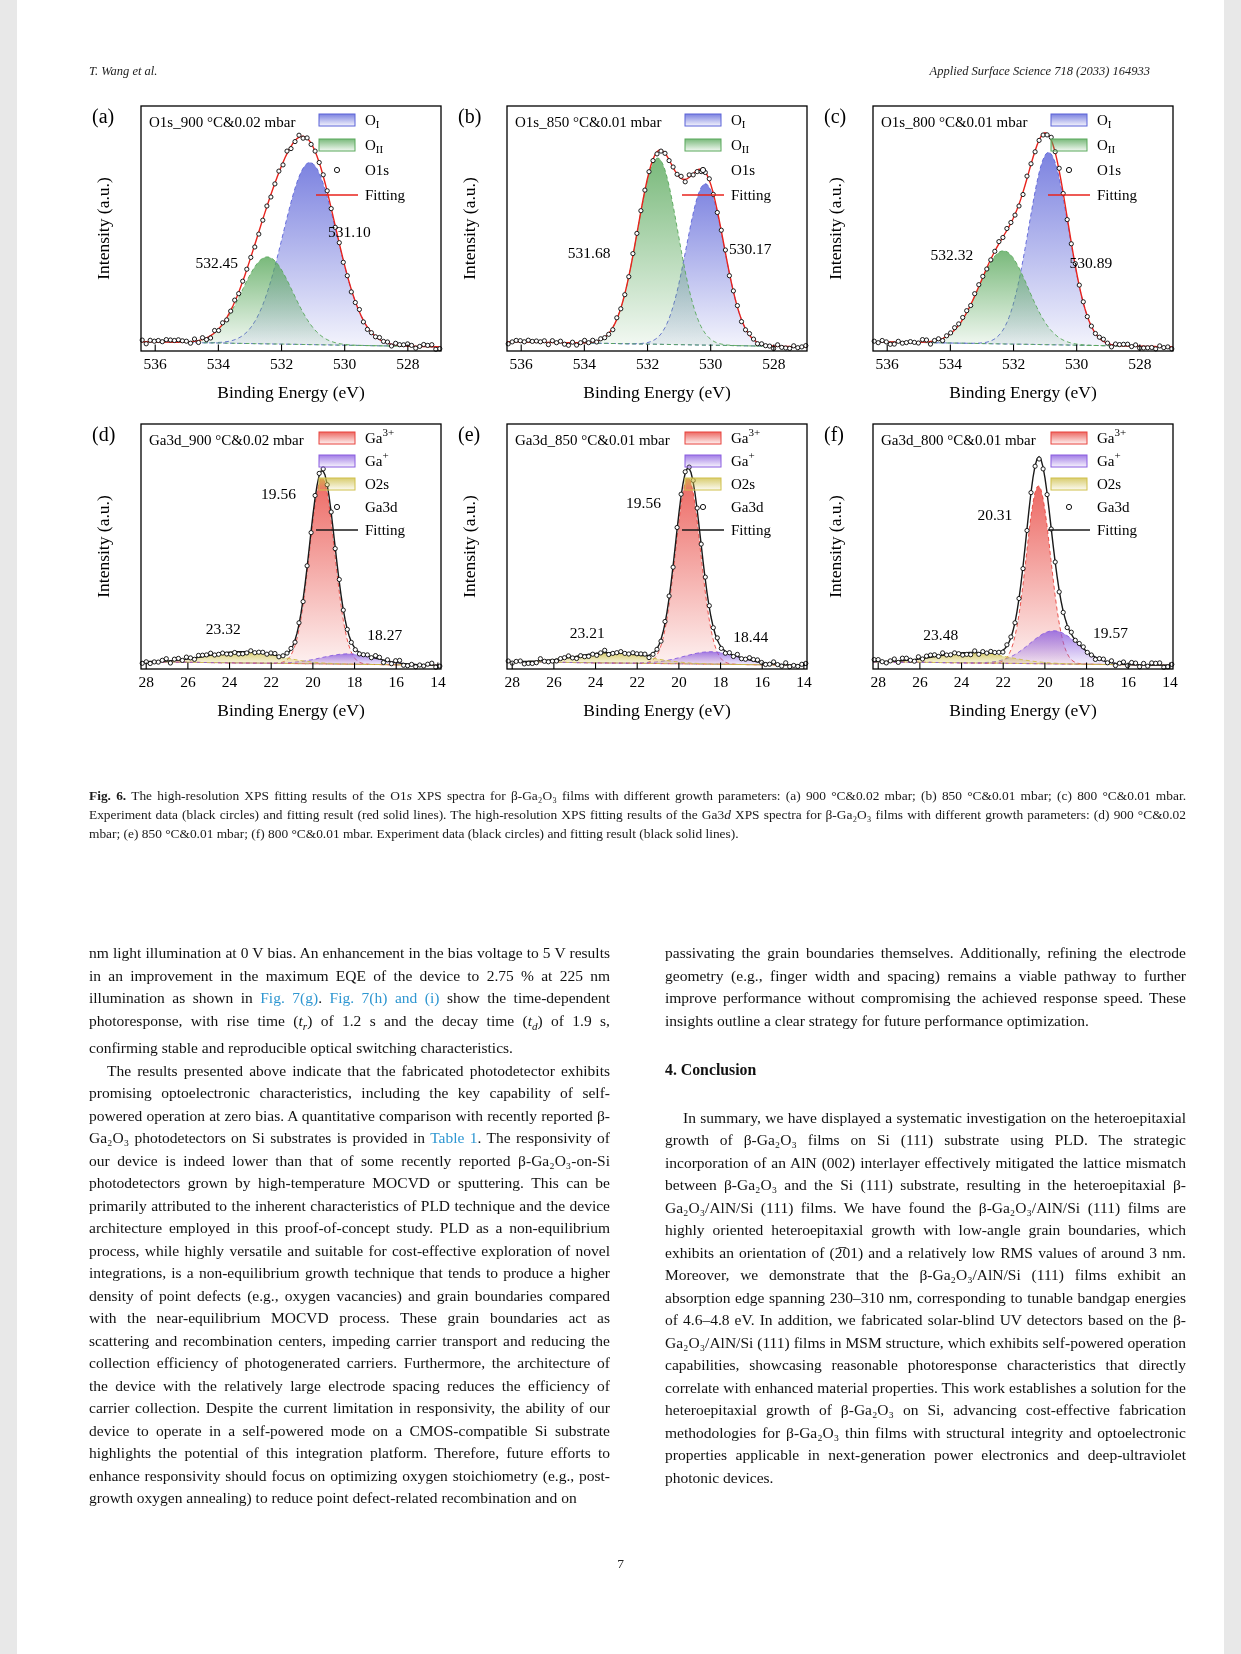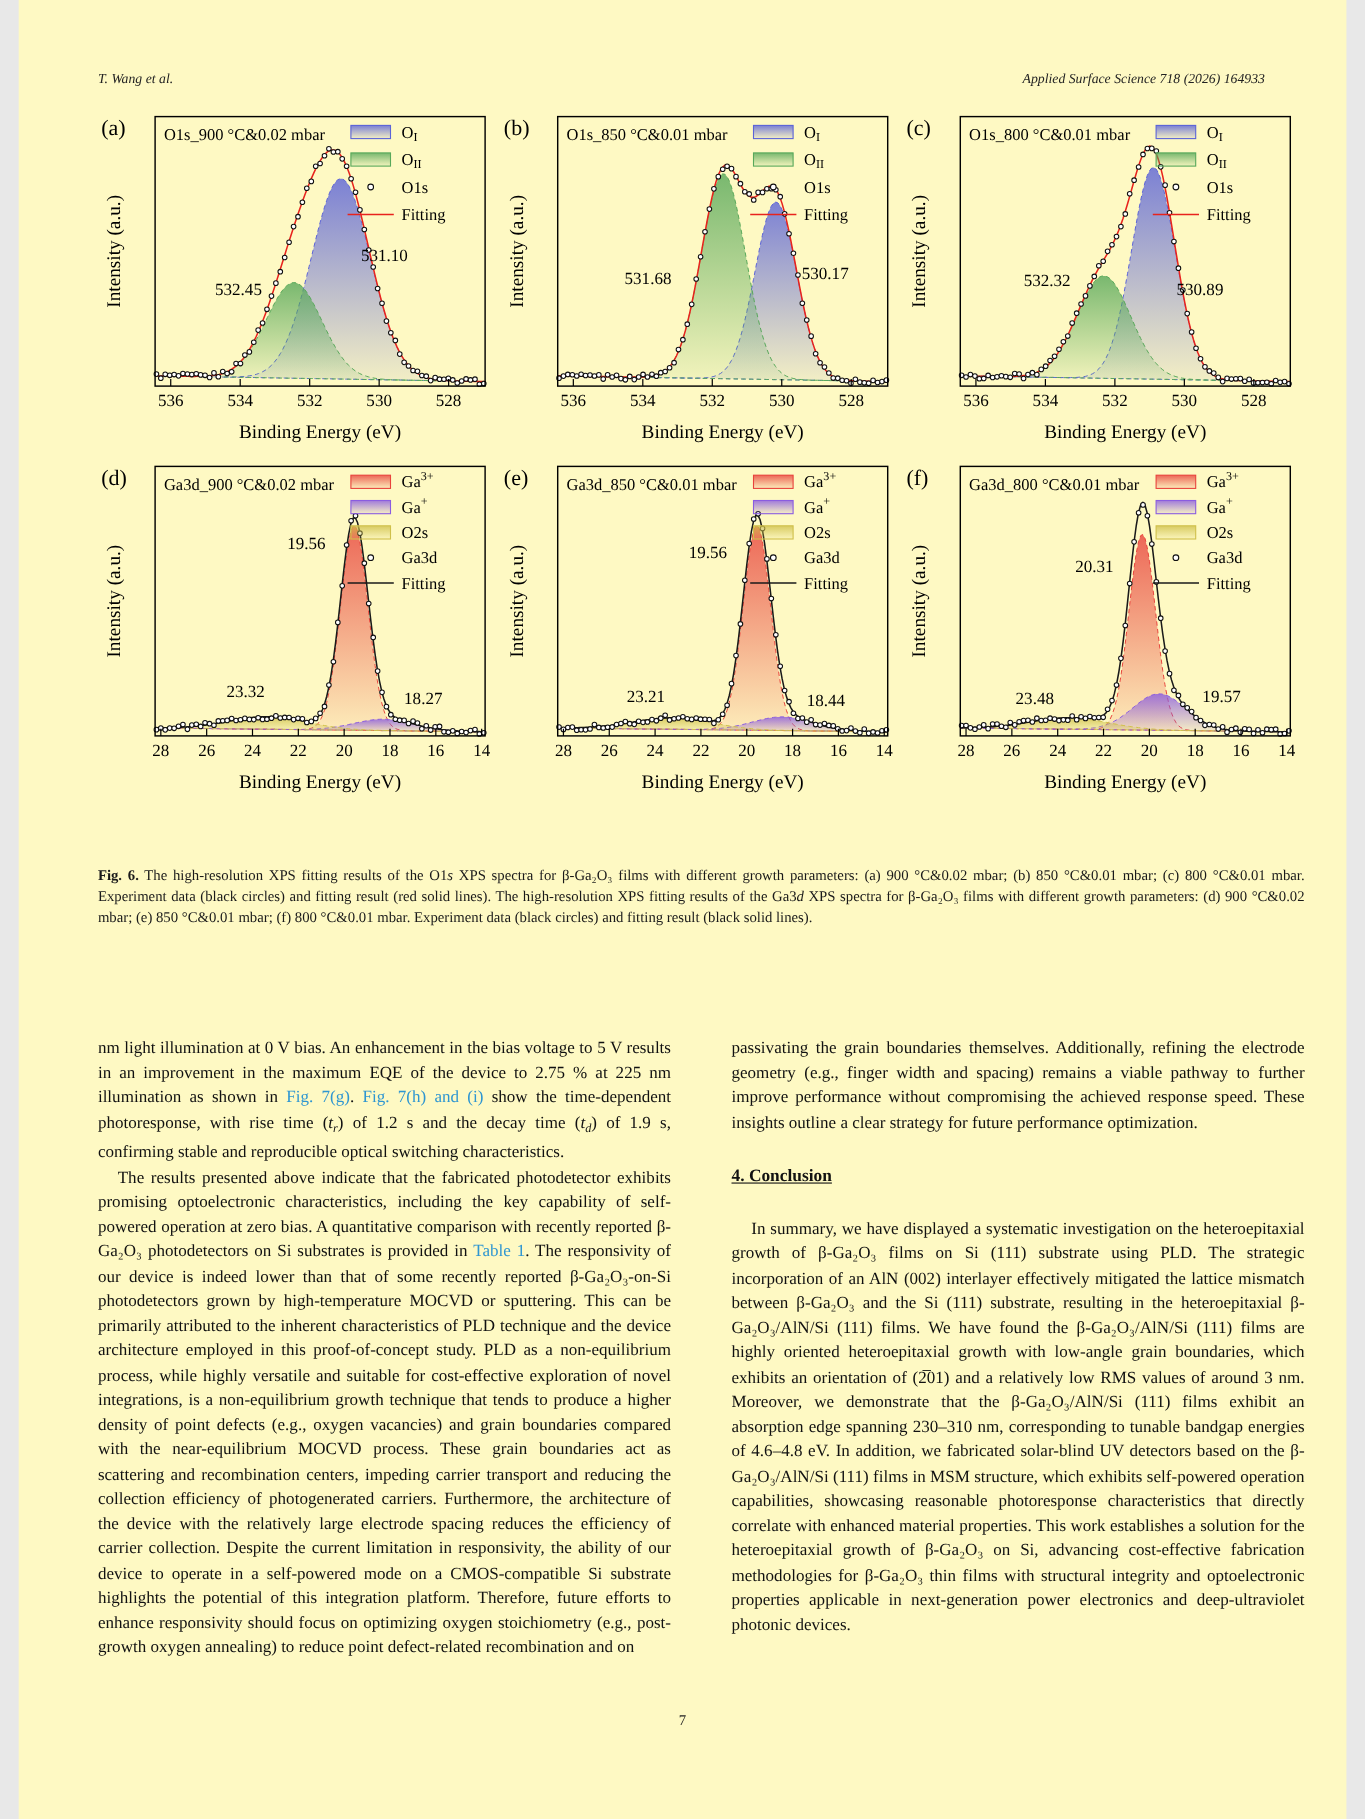--- a/index.html
+++ b/index.html
@@ -1,43 +1,43 @@
 <!DOCTYPE html>
 <html><head>
 <meta charset="utf-8">
 <style>
   html,body{margin:0;padding:0;background:#e8e8e8;}
-  .page{position:relative;width:1207px;height:1654px;background:#fef9c3;margin:0 auto;
+  .page{position:relative;width:1207px;height:1654px;background:#ffffff;margin:0 auto;
         font-family:"Liberation Serif","DejaVu Serif",serif;color:#111;}
   header{position:absolute;top:64px;left:72px;right:74px;display:flex;justify-content:space-between;
          font-size:12.5px;font-style:italic;color:#222;}
   .plots{position:absolute;top:96px;left:72px;width:1098px;display:grid;
          grid-template-columns:repeat(3,366px);grid-template-rows:318px 318px;}
   svg{font-family:"Liberation Serif","DejaVu Serif",serif;}
   .caption{position:absolute;top:786px;left:72px;width:1097px;font-size:13.4px;line-height:19px;
            text-align:justify;color:#1a1a1a;margin:0;}
   .caption .b{font-weight:bold;}
   .columns{position:absolute;top:898px;left:72px;width:1097px;display:flex;gap:55px;margin-top:44px;}
   .col{width:521px;font-size:15.5px;line-height:22.5px;text-align:justify;}
   .col p{margin:0 0 0 0;}
   .col p.indent{text-indent:18px;}
-  .col h2{font-size:15.8px;margin:27px 0 25px 0;font-weight:bold;text-decoration:underline;}
+  .col h2{font-size:15.8px;margin:27px 0 25px 0;font-weight:bold;}
   .link{color:#2e96d1;}
   .i{font-style:italic;}
   .sub{font-size:0.72em;vertical-align:sub;font-style:italic;}
   .b{font-weight:bold;margin-top:16px;}
   footer{position:absolute;top:1556px;left:0;right:0;text-align:center;font-size:13.5px;color:#222;}
 </style>
 </head>
 <body>
 
 <div class="page">
   <header>
     <span>T. Wang et al.</span>
-    <span>Applied Surface Science 718 (2026) 164933</span>
+    <span>Applied Surface Science 718 (2033) 164933</span>
   </header>
 
   <div class="plots" id="plots">
       <svg width="366" height="318" viewBox="0 0 366 318">
         <defs>
           <linearGradient id="g0_0" x1="0" y1="0" x2="0" y2="1">
             <stop offset="0%" stop-color="#5b63d8" stop-opacity="0.8"></stop>
             <stop offset="100%" stop-color="#5b63d8" stop-opacity="0.07"></stop>
           </linearGradient>
           <linearGradient id="g0_1" x1="0" y1="0" x2="0" y2="1">

